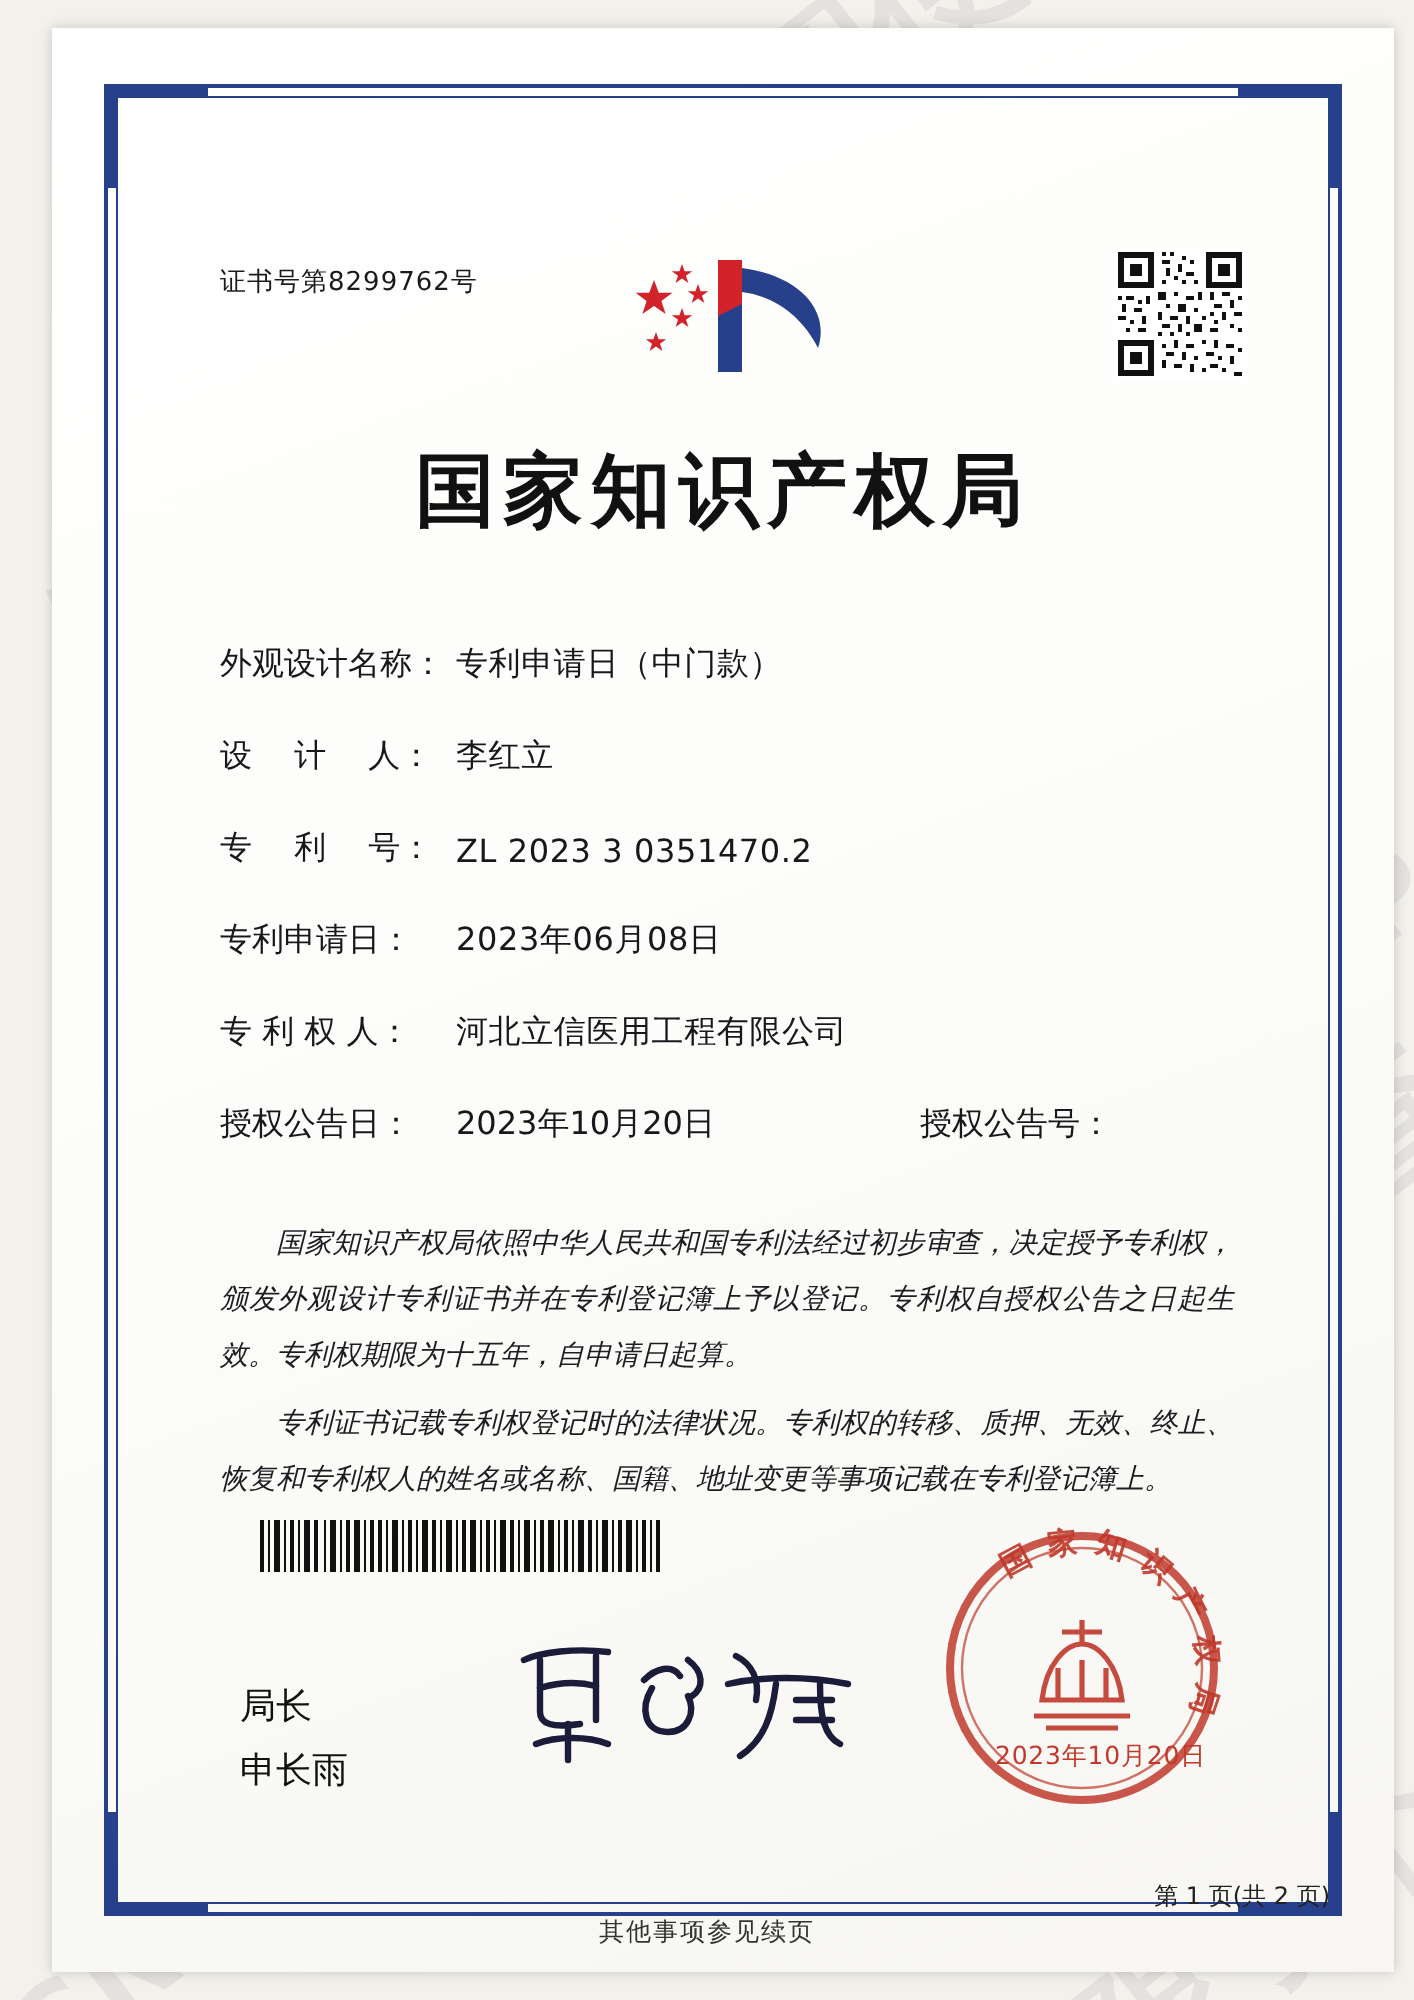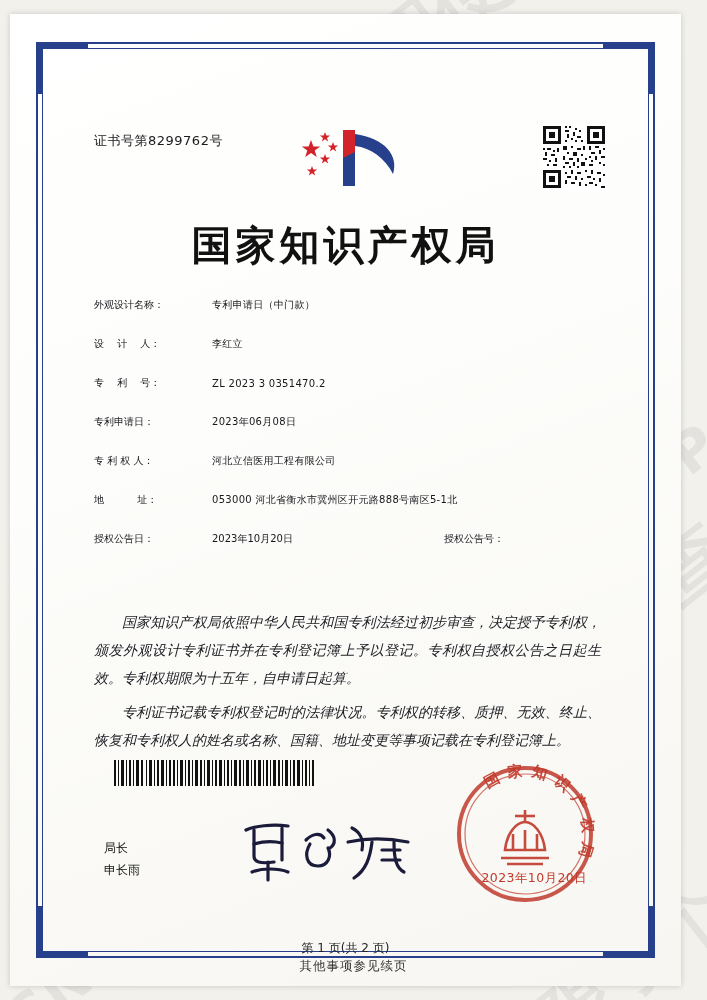--- a/index.html
+++ b/index.html
@@ -23,21 +23,21 @@
     color:rgba(150,150,150,0.16);
     font-weight:bold;
     white-space:nowrap;
     transform-origin:center center;
   }
   .wm-cn{font-family:"DejaVu Sans","Liberation Sans",sans-serif;}
 
   
   .sheet{
     position:absolute;
-    left:10px;top:14px;
+    left:26px;top:14px;
     width:671px;height:972px;
     background:linear-gradient(160deg,#ffffff 0%,#fdfdfb 40%,#f7f6f2 100%);
     box-shadow:0 0 6px rgba(0,0,0,0.18);
     z-index:1;
     overflow:hidden;
   }
   .border-outer{
     position:absolute;
     left:26px;top:28px;right:26px;bottom:28px;
     border:2px solid #27408b;
@@ -81,23 +81,23 @@
     font-size:40px;letter-spacing:4px;
     color:#111;font-weight:bold;
     font-family:"DejaVu Serif","Liberation Serif",serif;
   }
 
   
   .fields{
     position:absolute;left:52px;right:48px;top:250px;
   }
   .row{
-    display:flex;align-items:center;
+    display:flex;align-items:flex-end;
     margin-bottom:25px;
-    font-size:10px;color:#17171c;
+    font-size:16px;color:#17171c;margin-top:24px;
   }
   .row .lbl{
     width:118px;flex:0 0 118px;
     letter-spacing:0px;
     white-space:nowrap;
   }
   .row .val{flex:1;letter-spacing:0.3px;}
   .row.duo{justify-content:flex-start;}
   .row .lbl2{
     width:118px;flex:0 0 118px;margin-left:12px;white-space:nowrap;
@@ -115,42 +115,42 @@
 
   
   .barcode{
     position:absolute;left:72px;top:712px;
     width:200px;height:26px;
   }
 
   
   .sig-label{
     position:absolute;left:62px;top:790px;
-    font-size:12px;line-height:1.8;color:#111;
+    font-size:18px;line-height:1.8;color:#111;
   }
   .sig-hand{
     position:absolute;left:190px;top:762px;
     width:200px;height:76px;
   }
 
   
   .seal{
     position:absolute;right:44px;top:706px;
     width:160px;height:160px;
   }
   .seal-date{
     position:absolute;right:62px;top:822px;
     font-size:12.5px;color:#c0392b;
     letter-spacing:0.4px;
   }
 
   
   .page-no{
     position:absolute;left:0;right:0;top:892px;
-    text-align:center;font-size:12px;color:#222;
+    text-align:right;font-size:12px;color:#222;
   }
   .footnote{
     position:absolute;left:0;right:0;bottom:-22px;
     text-align:center;font-size:12.5px;color:#333;
     letter-spacing:1px;
   }
 </style>
 </head>
 <body>
 
@@ -297,24 +297,20 @@
         <div class="val">ZL 2023 3 0351470.2</div>
       </div>
       <div class="row">
         <div class="lbl">专利申请日：</div>
         <div class="val">2023年06月08日</div>
       </div>
       <div class="row">
         <div class="lbl">专 利 权 人：</div>
         <div class="val">河北立信医用工程有限公司</div>
       </div>
-      <div class="row">
-        <div class="lbl">地　　　 址：</div>
-        <div class="val">053000 河北省衡水市冀州区开元路888号南区5-1北</div>
-      </div>
       <div class="row duo">
         <div class="lbl">授权公告日：</div>
         <div class="val2">2023年10月20日</div>
         <div class="lbl2">授权公告号：</div>
       </div>
     </div>
 
     <div class="paras">
       <p>国家知识产权局依照中华人民共和国专利法经过初步审查，决定授予专利权，颁发外观设计专利证书并在专利登记簿上予以登记。专利权自授权公告之日起生效。专利权期限为十五年，自申请日起算。</p>
       <p>专利证书记载专利权登记时的法律状况。专利权的转移、质押、无效、终止、恢复和专利权人的姓名或名称、国籍、地址变更等事项记载在专利登记簿上。</p>

